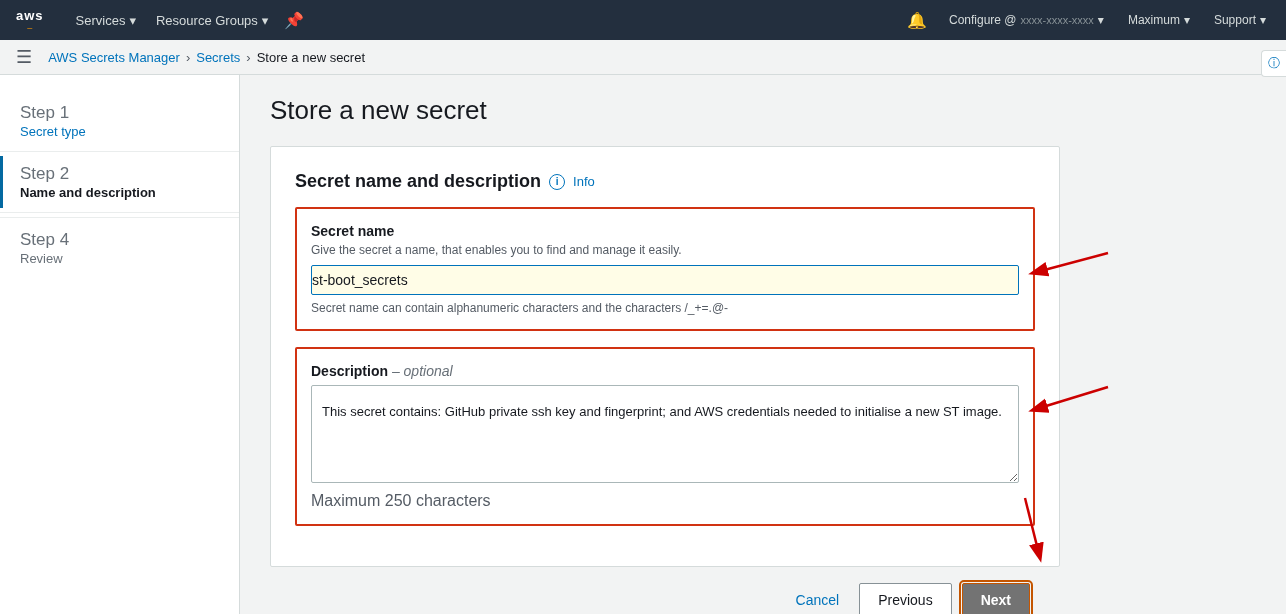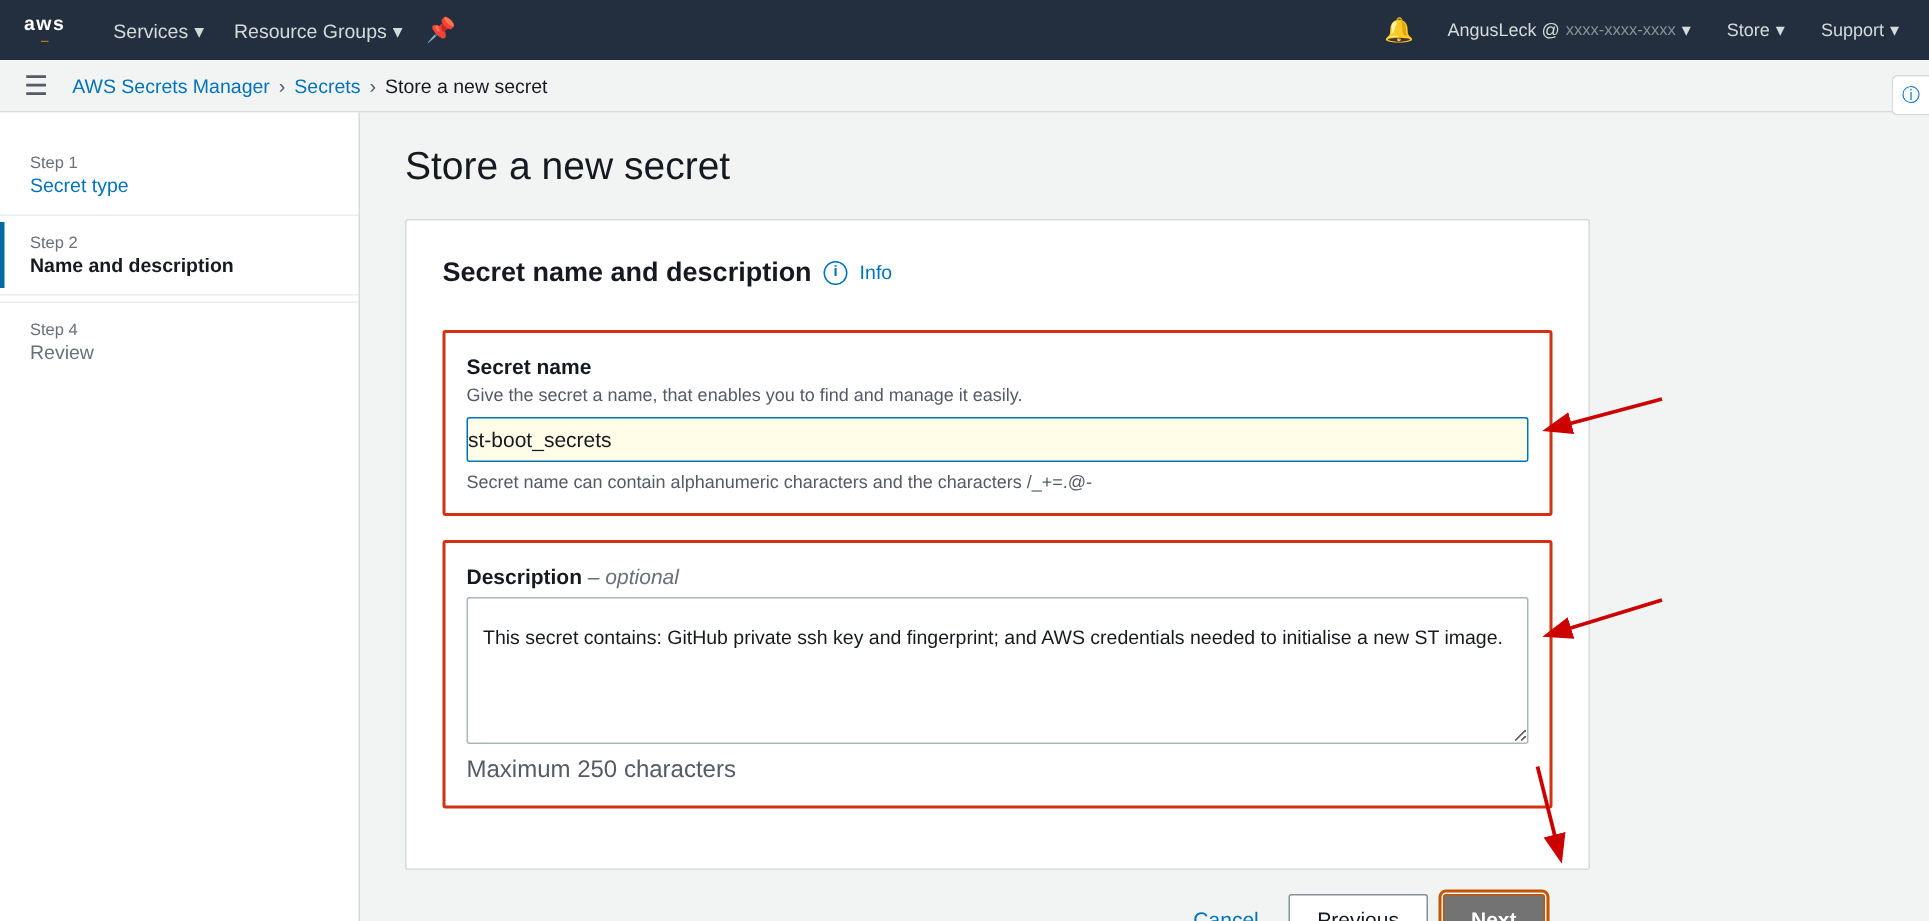--- a/index.html
+++ b/index.html
@@ -134,21 +134,21 @@
       background: #fff;
       border: 1px solid #d5dbdb;
       border-radius: 2px;
       padding: 24px;
       max-width: 790px;
     }
     .form-card-title {
       font-size: 18px;
       font-weight: 600;
       color: #16191f;
-      margin-bottom: 28px;
+      margin-bottom: 15px;
       display: flex;
       align-items: center;
       gap: 8px;
     }
     .info-link {
       color: #0073bb;
       font-size: 13px;
       cursor: pointer;
       font-weight: normal;
     }
@@ -277,21 +277,21 @@
       max-width: 790px;
     }
 
     
     .sidebar-step.active {
       border-left: 3px solid #0369a1;
       padding-left: 17px;
     }
 
     .step-number {
-      font-size: 11px;
+      font-size: 17px;
       color: #687078;
       margin-bottom: 1px;
     }
 
     .pin-btn {
       background: none;
       border: none;
       color: #d5dbdb;
       font-size: 16px;
       cursor: pointer;
@@ -328,26 +328,26 @@
     <span>▾</span>
   </div>
   <div class="nav-item">
     <span>Resource Groups</span>
     <span>▾</span>
   </div>
   <div class="pin-btn">📌</div>
   <div class="nav-right">
     <span class="bell-icon">🔔</span>
     <div class="nav-item">
-      <span>AngusLeck @</span>
+      <span>Configure @</span>
       <span style="color:#879196; font-size:11px;">xxxx-xxxx-xxxx</span>
       <span>▾</span>
     </div>
     <div class="nav-item">
-      <span>Store</span>
+      <span>Maximum</span>
       <span>▾</span>
     </div>
     <div class="nav-item">
       <span>Support</span>
       <span>▾</span>
     </div>
   </div>
 </nav>
 
 <div class="secondary-bar">

